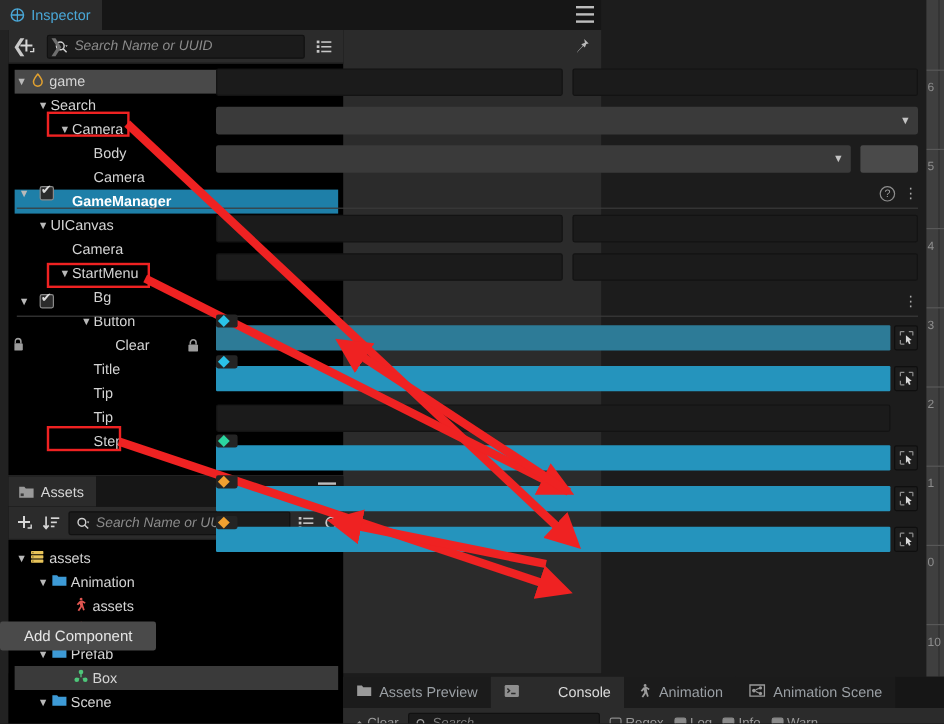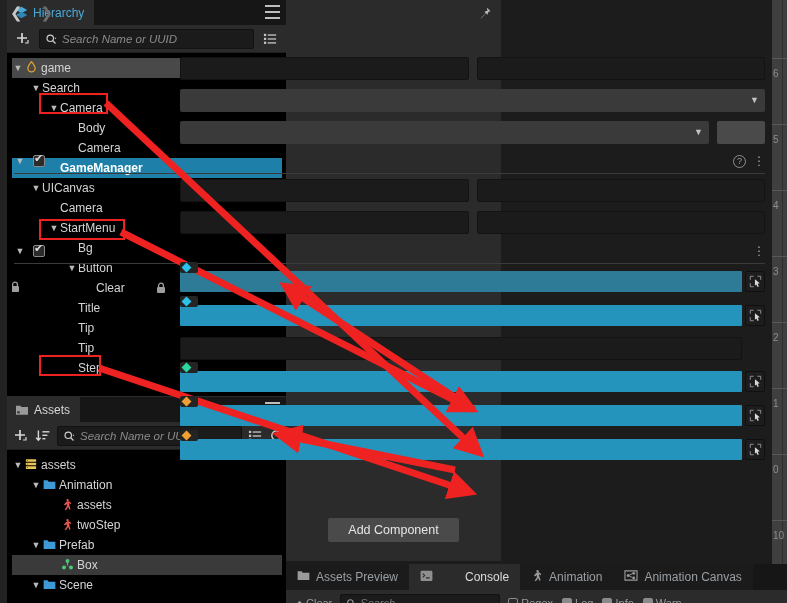--- a/index.html
+++ b/index.html
@@ -79,21 +79,21 @@
                border-radius:2px; padding:0 5px 0 3px; display:flex; align-items:center; gap:3px;
                font-size:8.5px; color:#bdbdbd; z-index:3; }
   .diamond { width:7px; height:7px; transform:rotate(45deg); display:inline-block; }
   .slot-row { display:flex; gap:3px; align-items:center; }
   .slot { height:21px; background:#2594bd; border-radius:1px; display:flex; align-items:center;
           padding:0 6px; font-size:12px; color:#e8f6fb; flex:1; }
   .slot.readonly { background:#2d7b97; color:#a9bcc4; }
   .slot-btn { width:20px; height:21px; background:#1d1d1d; border:1px solid #0f0f0f;
               border-radius:2px; display:flex; align-items:center; justify-content:center; }
 
-  .addcomp-wrap { position:absolute; left:0; right:0; top:518px; display:flex; justify-content:center; }
+  .addcomp-wrap { position:absolute; left:0; right:0; top:518px; display:flex; }
   .addcomp { background:#4a4a4a; color:#e6e6e6; font-size:12.5px; padding:5px 20px; border-radius:2px; }
 
   .ins-scroll { position:absolute; right:4px; top:160px; width:6px; height:380px;
                 background:#6a6a6a; border-radius:3px; }
 
   
   #bottomdock { position:absolute; left:286px; top:564px; width:501px; height:39px; background:#232323; }
   .bdtabs { height:26px; display:flex; align-items:stretch; }
   .bdtab { display:flex; align-items:center; gap:6px; padding:0 11px; font-size:12px;
            color:#9a9fa4; background:#1b1b1b; }
@@ -396,20 +396,35 @@
           <span class="caret">▼</span>
           <span class="tico"><svg width="13" height="11" viewBox="0 0 14 12">
               <path d="M.6 1.4 h4.3 l1.2 1.5 H13.4 V11 H.6 Z" fill="#3d9ad6"></path>
             </svg></span>
           <span>Scene</span>
         </div>
       </div>
   </div>
 
   <div id="inspector">
+    <div class="tabbar">
+      <div class="tab active">
+        <svg width="13" height="13" viewBox="0 0 16 16">
+          <circle cx="8" cy="8" r="6.3" stroke="#4aa8d8" stroke-width="1.5" fill="none"></circle>
+          <path d="M1.8 8 h12.4 M8 1.8 v12.4" stroke="#4aa8d8" stroke-width="1.3"></path>
+        </svg>
+        <span>Inspector</span>
+      </div>
+      <div class="tabbar-filler"></div>
+      <div class="hamburger">
+          <i></i>
+          <i></i>
+          <i></i>
+        </div>
+    </div>
 
     <div class="insp-nav">
       <span style="color:#c9c9c9;">❮</span>
       <span style="color:#6e6e6e;">❯</span>
       <span class="pin">
         <svg width="15" height="15" viewBox="0 0 16 16">
           <path d="M10.5 1.5 l4 4 l-2.2 .5 l-1.2 3.2 l-1.4 -1.4 l-4.6 4.6 l-.9 2.1 l.6 -2.3 l4.5 -4.6 l-1.4 -1.4 l3.2 -1.2 z" fill="#b9b9b9"></path>
         </svg>
       </span>
     </div>
@@ -653,21 +668,21 @@
     <span>Animation</span>
         </div>
         <div class="bdtab">
           <span><svg width="14" height="13" viewBox="0 0 15 14">
               <path d="M1 2 h13 v10 H1 z" fill="none" stroke="#9a9a9a" stroke-width="1.2"></path>
               <circle cx="4.6" cy="7" r="1.7" fill="#9a9a9a"></circle>
               <circle cx="10.4" cy="4.6" r="1.5" fill="#9a9a9a"></circle>
               <circle cx="10.4" cy="9.6" r="1.5" fill="#9a9a9a"></circle>
               <path d="M6.2 6.3 L9 5 M6.2 7.8 L9 9.2" stroke="#9a9a9a" stroke-width="1"></path>
             </svg></span>
-    <span>Animation Canvas</span>
+    <span>Animation Scene</span>
         </div>
         <div style="flex: 1 1 0%; background: rgb(22, 22, 22);"></div>
       </div>
     <div class="bdrow2">
       <div class="clip">
         <span class="chk">
           <svg width="11" height="11" viewBox="0 0 16 16">
             <path d="M2 13 L11 4 l3 3 l-9 9 z" fill="#9b9b9b"></path>
           </svg>
           <span>Clear</span>

